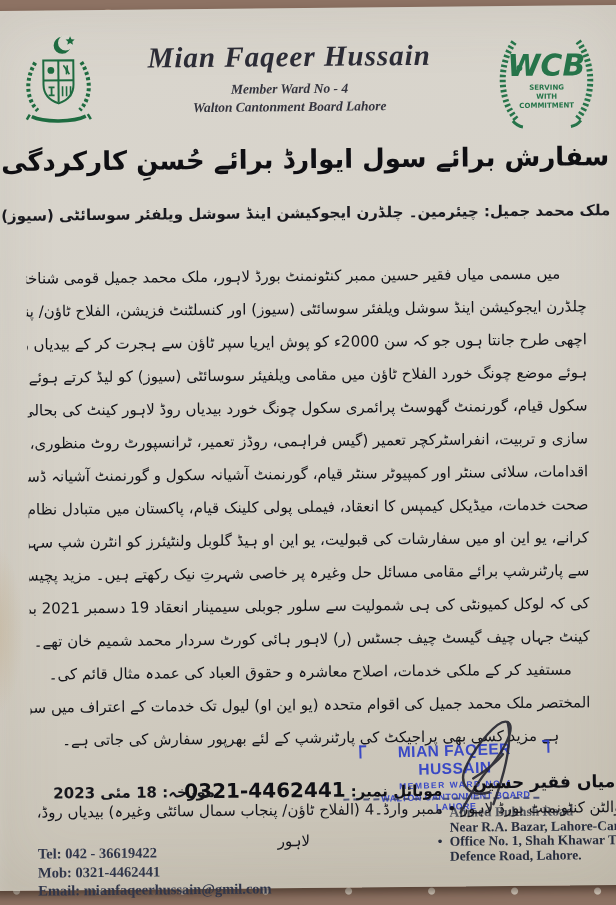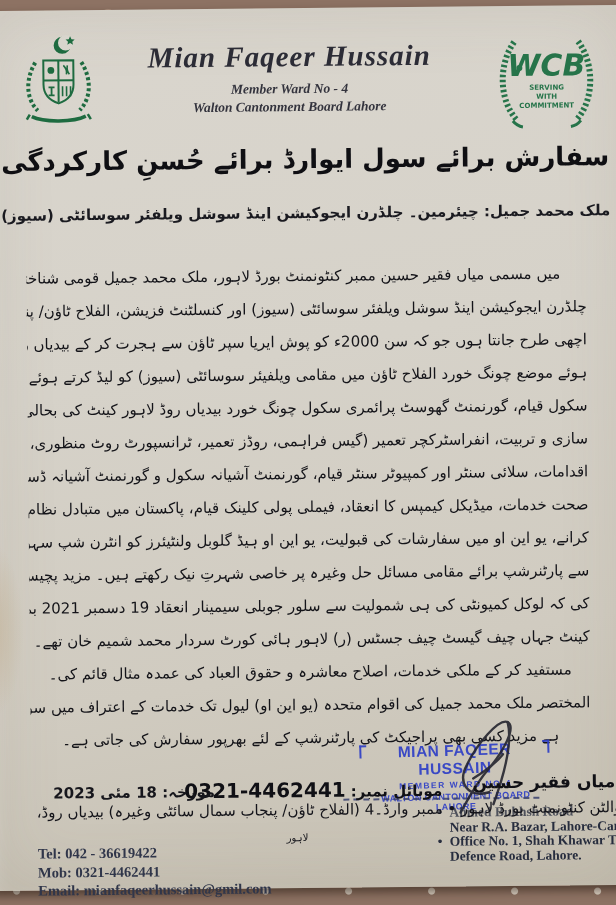--- a/index.html
+++ b/index.html
@@ -69,21 +69,21 @@
   
   .sign-name{position:absolute;right:16px;top:766px;font-size:17px;font-weight:bold;color:#101015;}
   .mobile-row{position:absolute;left:193px;top:770px;direction:rtl;white-space:nowrap;color:#101015;}
   .mobile-row .lbl{font-size:15px;font-weight:bold;}
   .mobile-row .num{font-size:20px;font-weight:bold;letter-spacing:.5px;}
   .date-row{position:absolute;left:62px;top:774px;font-size:15px;font-weight:bold;color:#16161c;}
 
   
   .addr-right{position:absolute;right:10px;top:793px;font-size:15px;color:#14141a;
     white-space:nowrap;z-index:3;}
-  .addr-wrap{position:absolute;left:295px;top:824px;font-size:10px;color:#14141a;z-index:3;}
+  .addr-wrap{position:absolute;left:286px;top:824px;font-size:15px;color:#14141a;z-index:3;}
 
   
   .foot-left{position:absolute;left:46px;top:834px;font-family:"Liberation Serif",serif;
     font-weight:bold;font-size:14.5px;line-height:18.5px;color:#30364a;}
   .foot-right{position:absolute;left:458px;top:799px;font-family:"Liberation Serif",serif;
     font-weight:bold;font-size:13.5px;line-height:14.5px;color:#272d3e;white-space:nowrap;z-index:1;}
   .foot-right .fr{position:relative;}
   .foot-right .fr.bulleted::before{content:"•";position:absolute;left:-12px;top:0;}
   .foot-right .fr.faded{opacity:.75;}
 

